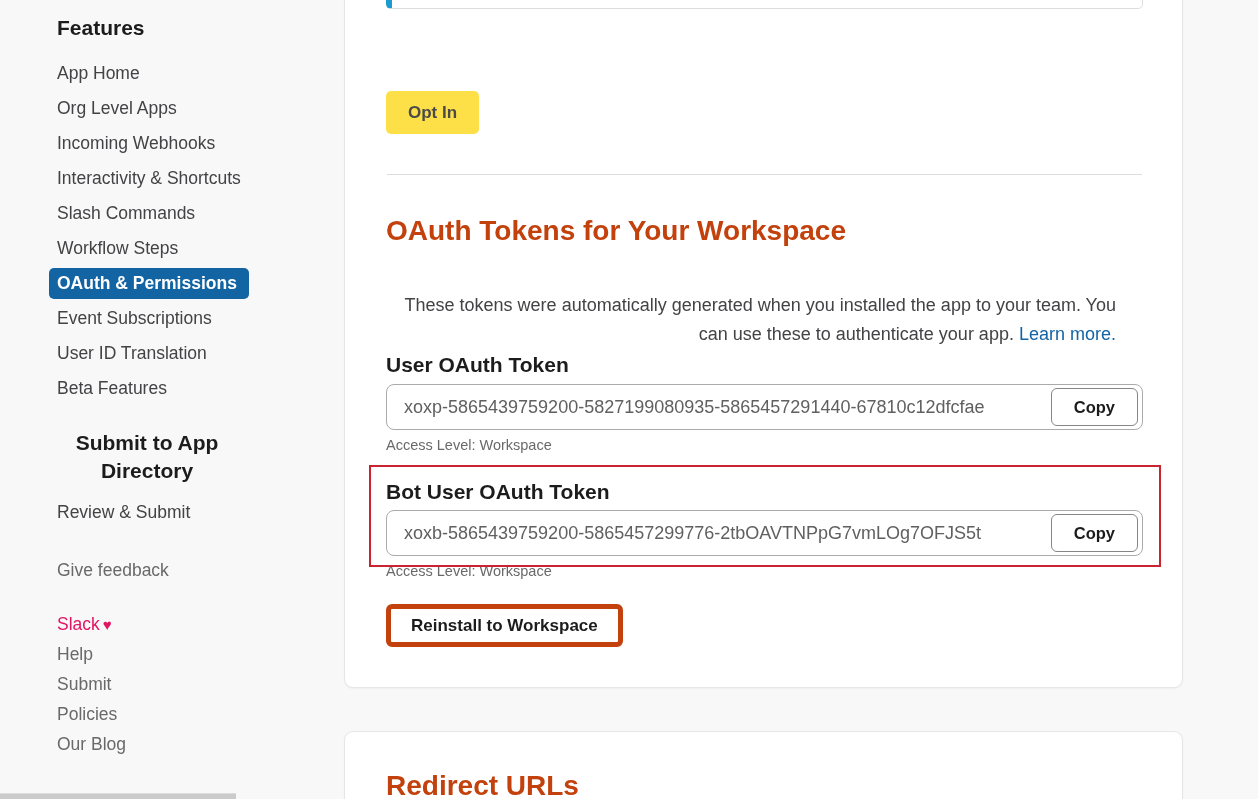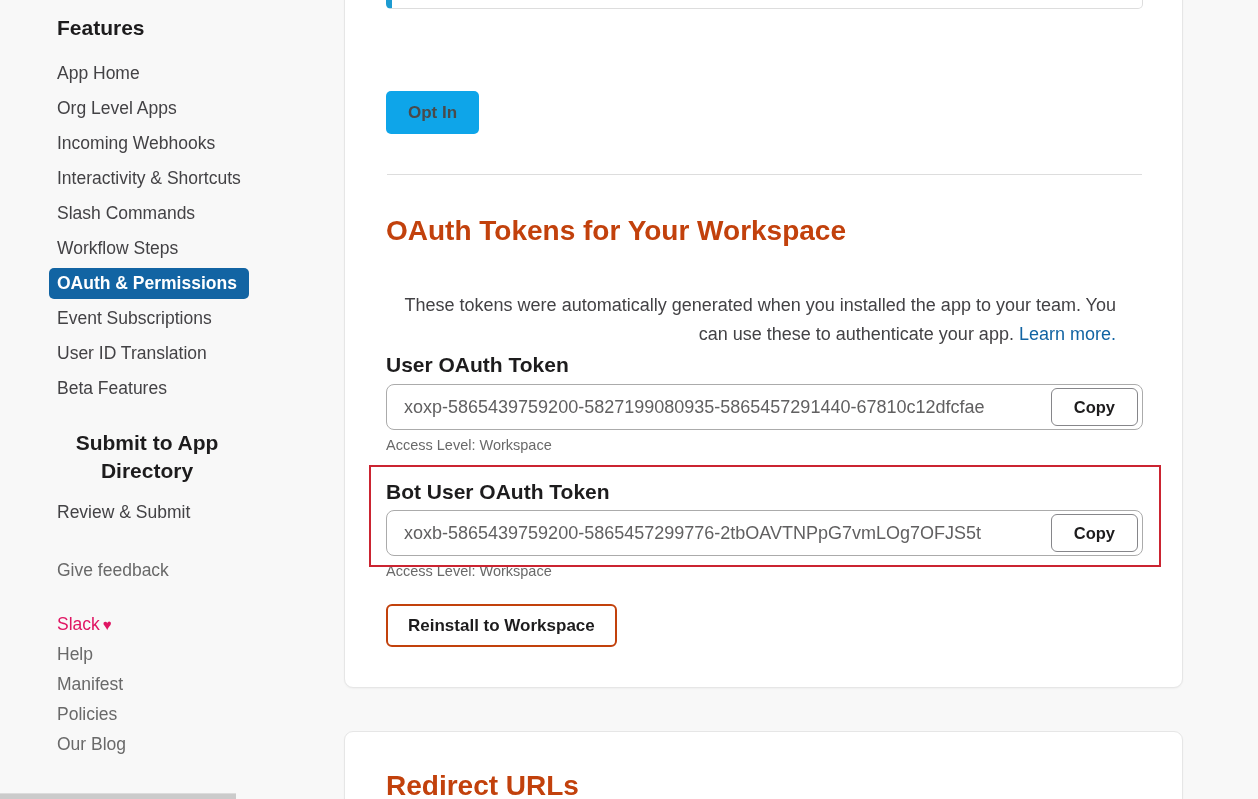--- a/index.html
+++ b/index.html
@@ -66,27 +66,27 @@
     border-radius: 5px;
   }
   .banner-text {
     position: absolute; left: 70px; top: 27px; width: 630px;
     font-size: 18px; line-height: 32px; color: #424242;
   }
 
   
   .btn-optin {
     position: absolute; left: 41px; top: 150px; height: 43px;
-    background: #0ea5e9; border: none; border-radius: 5px;
+    background: #fde047; border: none; border-radius: 5px;
     font-family: inherit; font-size: 17px; font-weight: 700; color: #4a4a4a;
     padding: 0 22px; cursor: pointer;
   }
   .btn-reinstall {
     position: absolute; left: 41px; top: 663px; height: 43px;
-    background: #fff; border: 2px solid #c2410c; border-radius: 6px;
+    background: #fff; border: 5px solid #c2410c; border-radius: 6px;
     font-family: inherit; font-size: 17px; font-weight: 700; color: #1d1c1d;
     padding: 0 20px; cursor: pointer;
   }
 
   .divider {
     position: absolute; left: 42px; top: 233px; width: 755px; height: 0;
     border-top: 1px solid #dddddd;
   }
 
   .section-title {
@@ -165,21 +165,21 @@
     <h2 class="side-heading submit">Submit to App Directory</h2>
     <ul class="nav">
       <li><span>Review &amp; Submit</span></li>
     </ul>
 
     <div class="feedback-link">Give feedback</div>
 
     <ul class="footer-nav">
       <li class="slack-link"><span>Slack</span><span class="heart-icon">♥</span></li>
       <li><span>Help</span></li>
-      <li><span>Manifest</span></li>
+      <li><span>Submit</span></li>
       <li><span>Policies</span></li>
       <li><span>Our Blog</span></li>
     </ul>
   </div>
 
   <div class="card card1">
 
     <div class="banner">
 
       <div class="banner-text">At least one redirect URL needs to be set below before this app can be opted into token rotation</div>

